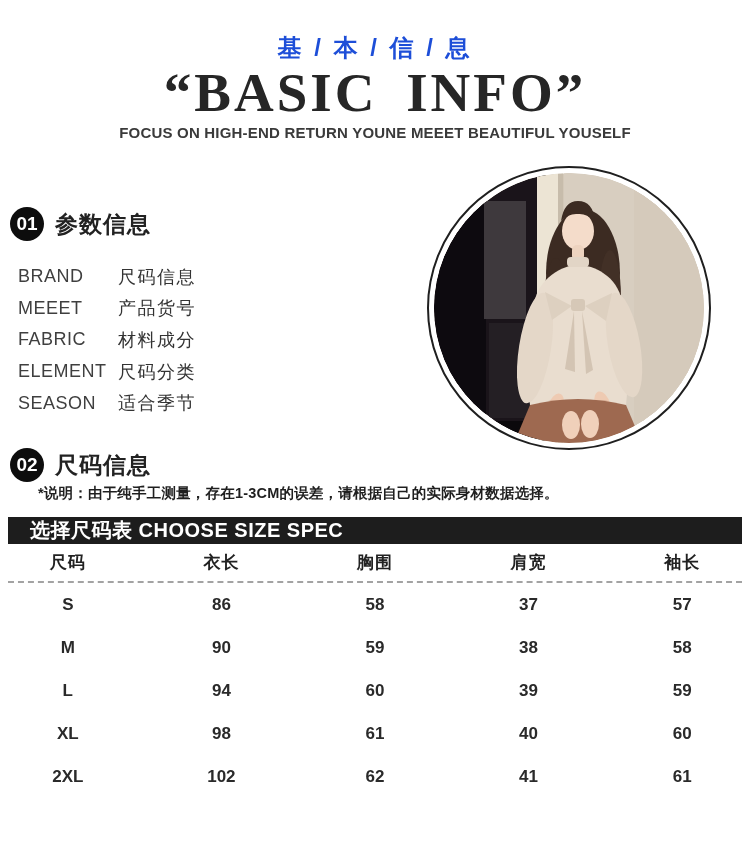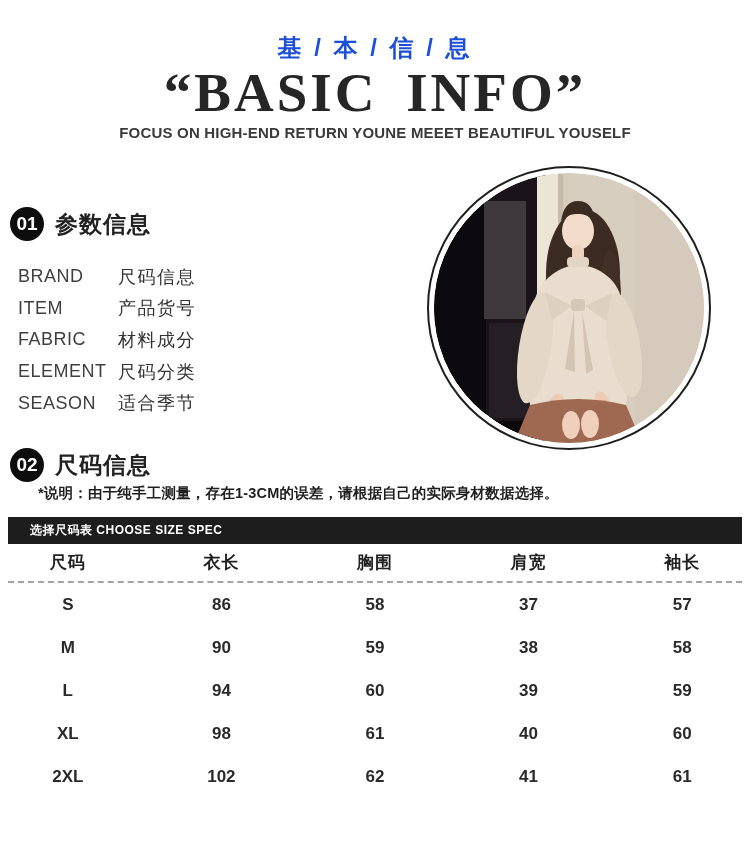--- a/index.html
+++ b/index.html
@@ -45,21 +45,21 @@
     position:absolute;left:5px;top:5px;width:270px;height:270px;
     border-radius:50%;overflow:hidden;
   }
 
   
   .note{position:absolute;left:38px;top:484px;font-size:14.5px;color:#1f1f1f;letter-spacing:0.2px;font-weight:bold;}
 
   
   .size-bar{
     position:absolute;left:8px;top:517px;width:734px;height:27px;background:#1d1d1d;
-    color:#fff;font-size:12px;font-weight:bold;line-height:27px;
+    color:#fff;font-size:20px;font-weight:bold;line-height:27px;
     padding-left:22px;box-sizing:border-box;letter-spacing:0.5px;
   }
 
   
   .size-table{position:absolute;left:8px;top:544px;width:734px;}
   .tr{display:flex;gap:34px;}
   .th{flex:1;text-align:center;font-weight:bold;font-size:17px;height:37px;line-height:37px;color:#222;letter-spacing:1px;}
   .divider{border-top:2px dashed #a3a3a3;height:0;}
   .td{flex:1;text-align:center;font-size:17px;font-weight:600;height:43px;line-height:43px;color:#2a2a2a;}
 </style>
@@ -78,21 +78,21 @@
     <div class="badge">01</div>
     <div class="sec-title">参数信息</div>
   </div>
 
   <div class="params">
     <div class="param-row">
       <div class="param-label">BRAND</div>
       <div class="param-value">尺码信息</div>
     </div>
     <div class="param-row">
-      <div class="param-label">ITEM</div>
+      <div class="param-label">MEEET</div>
       <div class="param-value">产品货号</div>
     </div>
     <div class="param-row">
       <div class="param-label">FABRIC</div>
       <div class="param-value">材料成分</div>
     </div>
     <div class="param-row">
       <div class="param-label">ELEMENT</div>
       <div class="param-value">尺码分类</div>
     </div>

